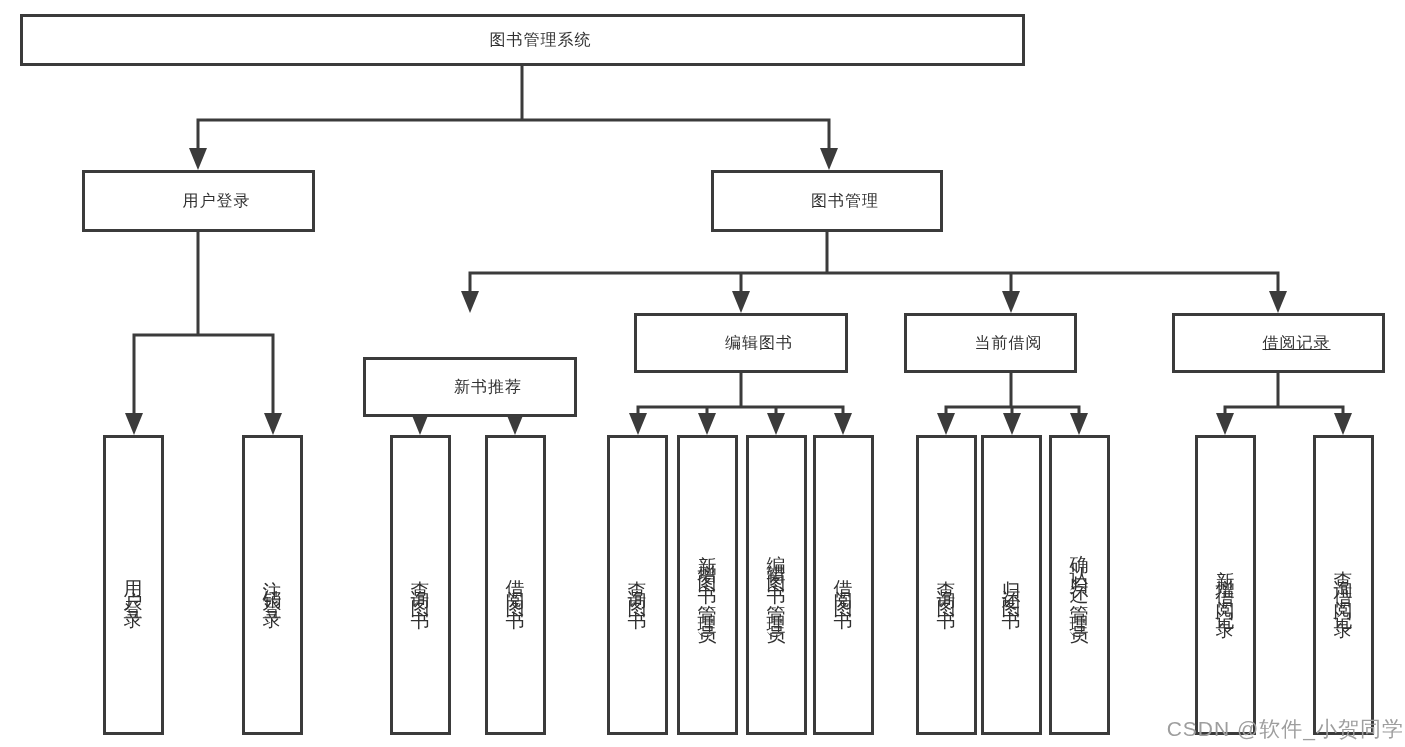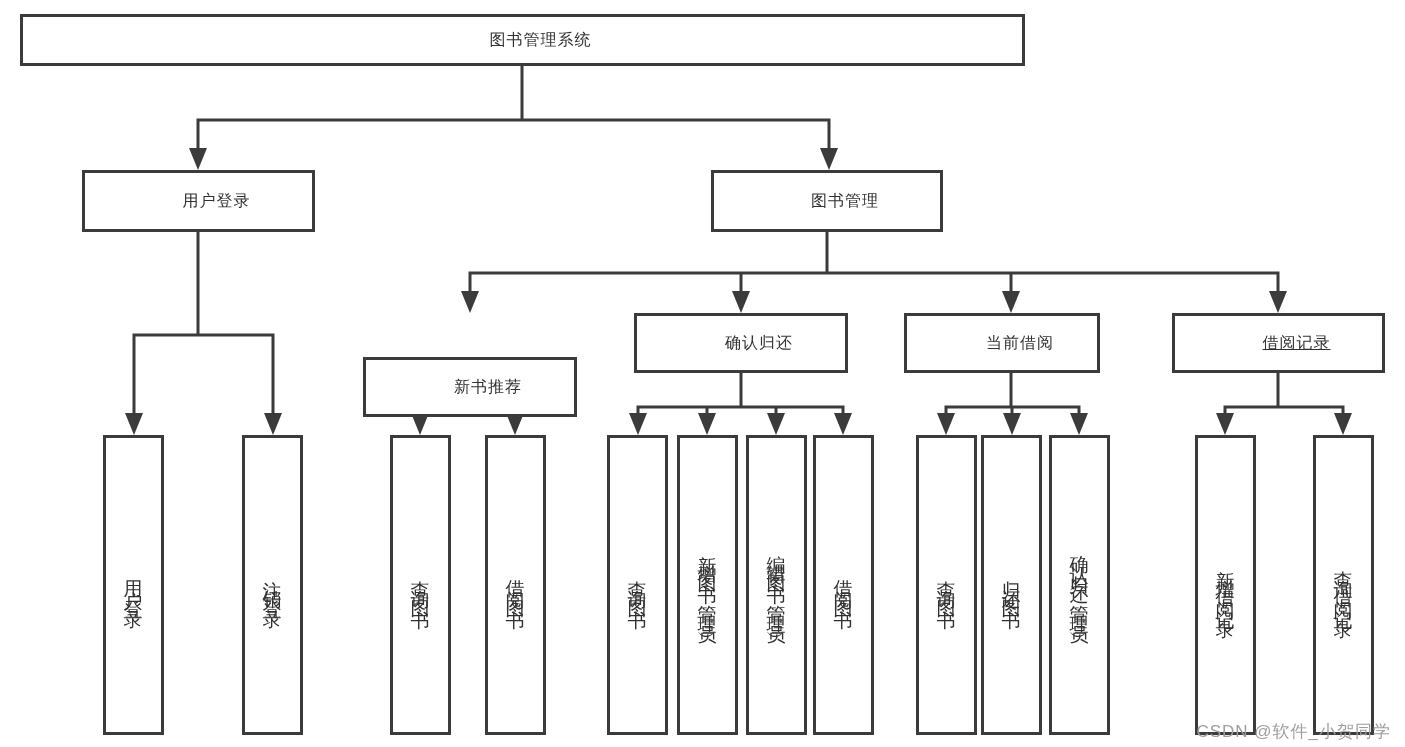--- a/index.html
+++ b/index.html
@@ -55,23 +55,23 @@
   }
   .node-v .vlabel{
     writing-mode:vertical-rl;
     text-orientation:mixed;
     letter-spacing:10px;
     line-height:1;
     max-height:288px;
   }
   .watermark{
     position:absolute;
-    right:14px;
+    right:1px;
     bottom:4px;
-    font-size:17px;
+    font-size:21px;
     color:var(--watermark);
     letter-spacing:1px;
     z-index:5;
     white-space:nowrap;
   }
 </style>
 </head>
 <body>
 
 <div class="canvas">
@@ -120,23 +120,23 @@
     <span>用户登录</span>
   </div>
   <div class="node node-h" style="left:711px;top:170px;width:232px;height:62px;">
     <span>图书管理</span>
   </div>
 
   <div class="node node-h" style="left:363px;top:313px;width:214px;height:60px;margin-top:44px;">
     <span>新书推荐</span>
   </div>
   <div class="node node-h" style="left:634px;top:313px;width:214px;height:60px;">
-    <span>确认归还</span>
+    <span>编辑图书</span>
   </div>
-  <div class="node node-h" style="left:904px;top:313px;width:196px;height:60px;">
+  <div class="node node-h" style="left:904px;top:313px;width:173px;height:60px;">
     <span>当前借阅</span>
   </div>
   <div class="node node-h" style="left:1172px;top:313px;width:213px;height:60px;text-decoration:underline;">
     <span>借阅记录</span>
   </div>
 
   <div class="node node-v" style="left:103px;top:435px;width:61px;height:300px;">
     <span class="vlabel">用户登录</span>
   </div>
   <div class="node node-v" style="left:242px;top:435px;width:61px;height:300px;">

